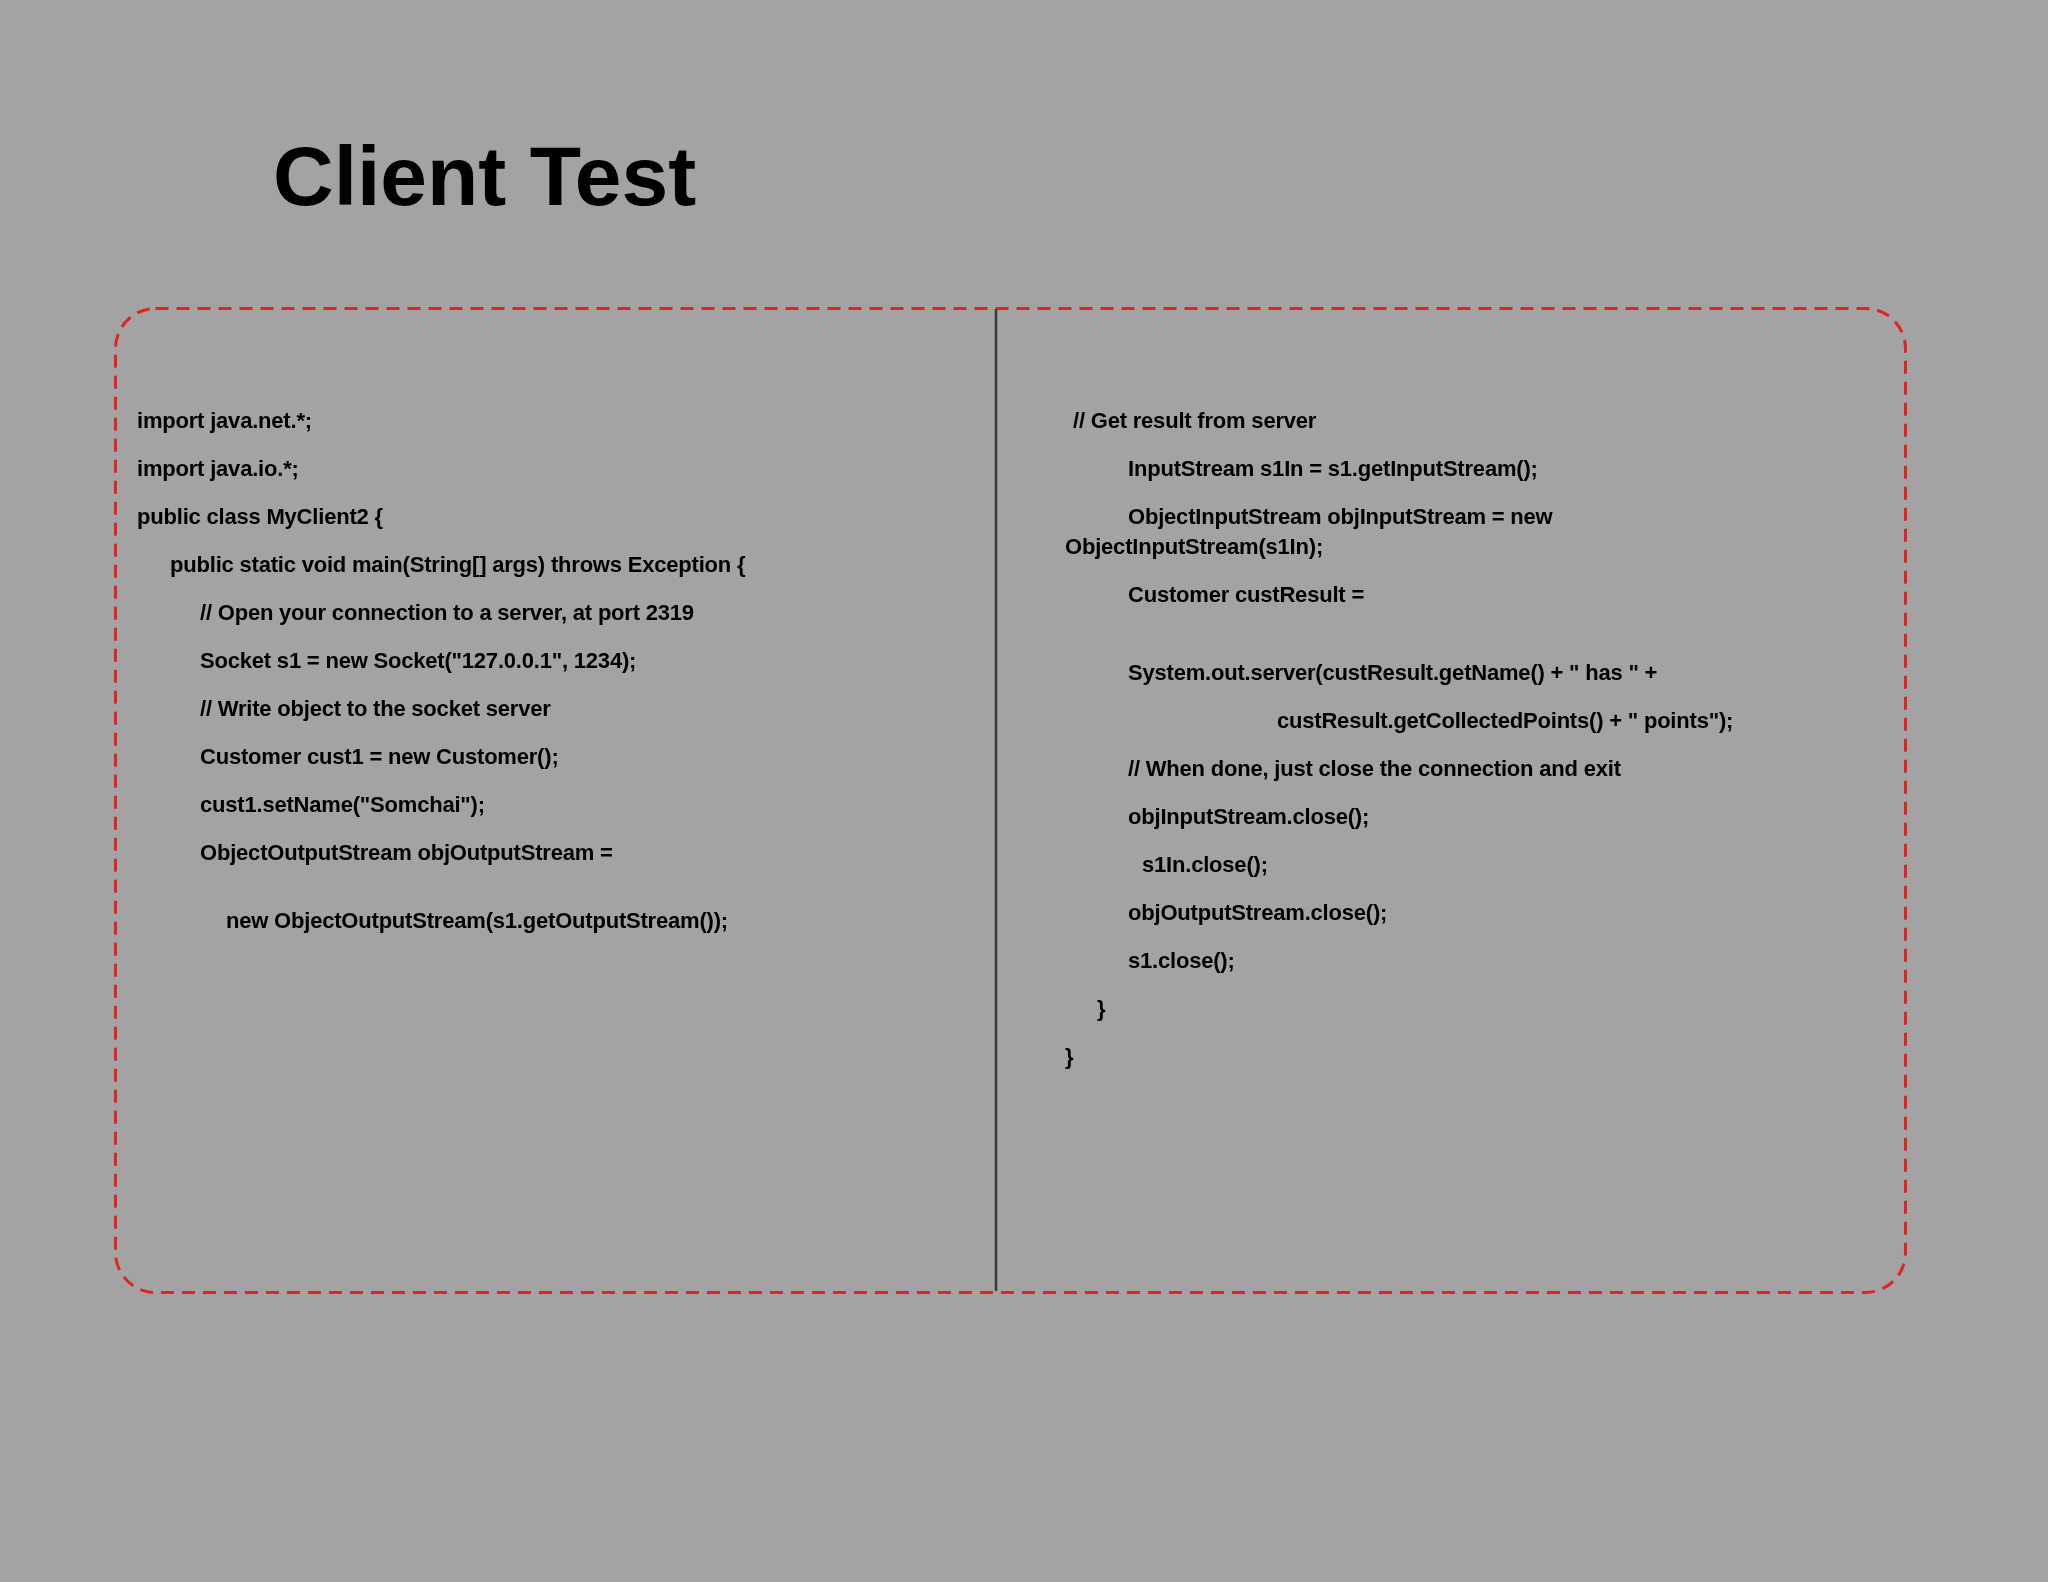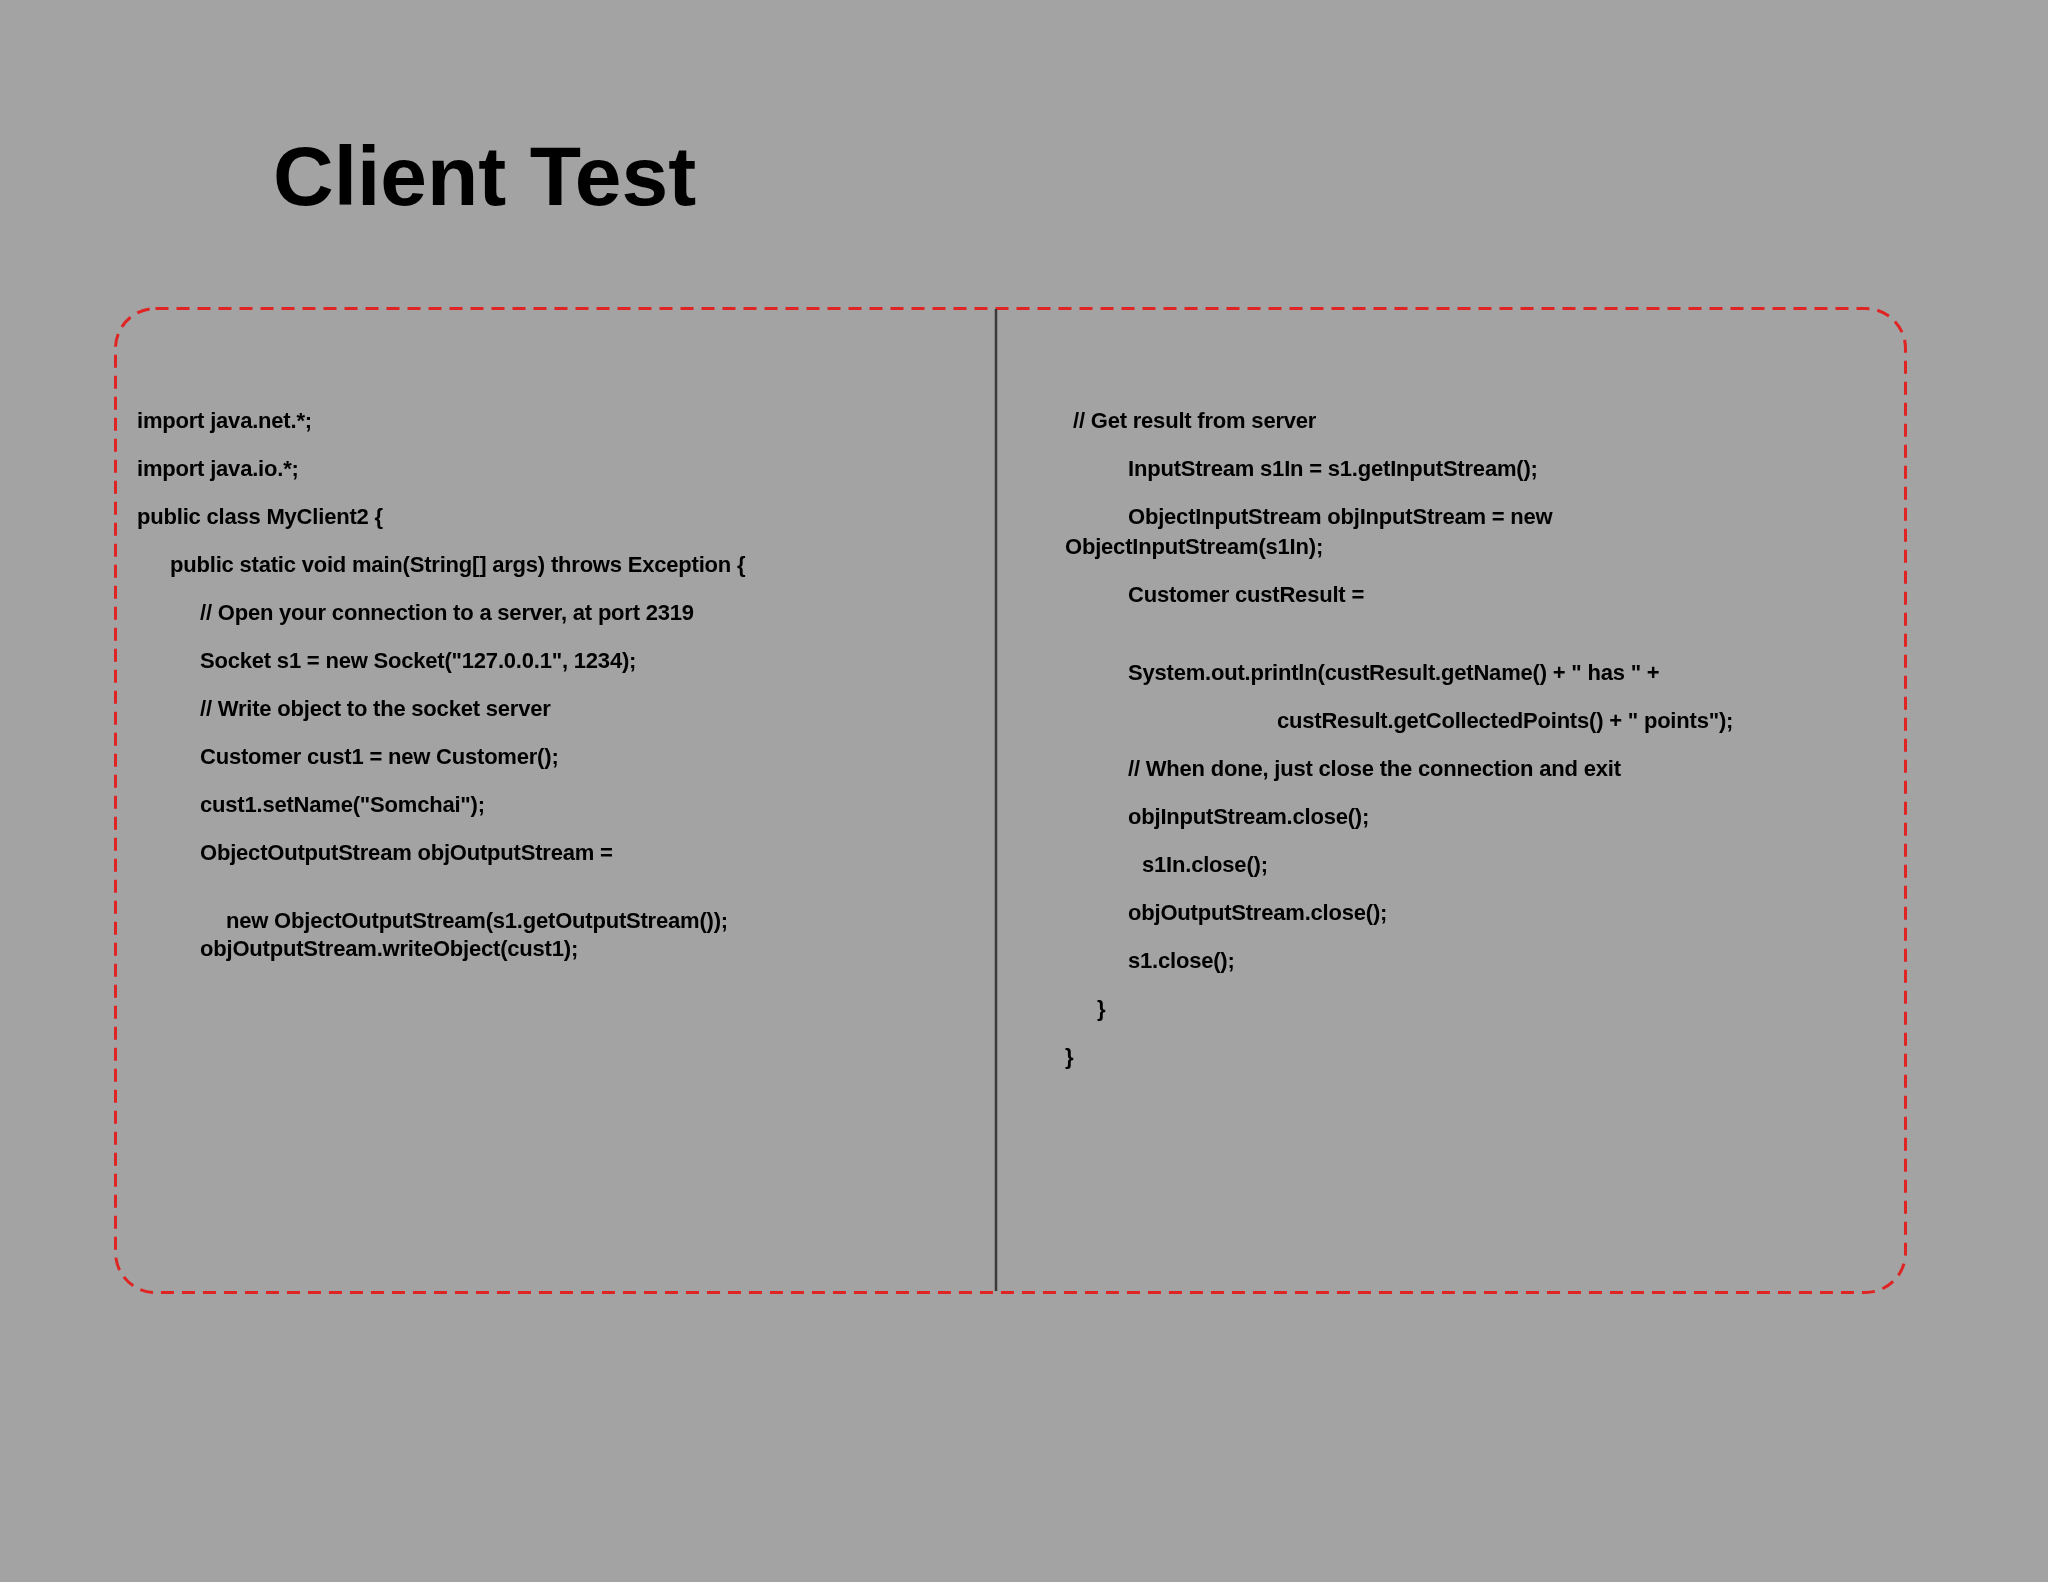--- a/index.html
+++ b/index.html
@@ -51,29 +51,28 @@
       <div class="code-line" style="left: 137px; top: 454px; color: rgb(0, 0, 0);">import java.io.*;</div>
       <div class="code-line" style="left: 137px; top: 502px; color: rgb(0, 0, 0);">public class MyClient2 {</div>
       <div class="code-line" style="left: 170px; top: 550px; color: rgb(0, 0, 0);">public static void main(String[] args) throws Exception {</div>
       <div class="code-line" style="left: 200px; top: 598px; color: rgb(0, 0, 0);">// Open your connection to a server, at port 2319</div>
       <div class="code-line" style="left: 200px; top: 646px; color: rgb(0, 0, 0);">Socket s1 = new Socket("127.0.0.1", 1234);</div>
       <div class="code-line" style="left: 200px; top: 694px; color: rgb(0, 0, 0);">// Write object to the socket server</div>
       <div class="code-line" style="left: 200px; top: 742px; color: rgb(0, 0, 0);">Customer cust1 = new Customer();</div>
       <div class="code-line" style="left: 200px; top: 790px; color: rgb(0, 0, 0);">cust1.setName("Somchai");</div>
       <div class="code-line" style="left: 200px; top: 838px; color: rgb(0, 0, 0);">ObjectOutputStream objOutputStream =</div>
       <div class="code-line" style="left: 226px; top: 886px; color: rgb(0, 0, 0); margin-top: 20px;">new ObjectOutputStream(s1.getOutputStream());</div>
-      <div class="code-line" style="left: 200px; top: 934px; color: rgb(0, 0, 0);">objOutputStream.writeObject(cust1);</div>
     </div>
   <div class="col-host">
       <div class="code-line" style="left: 1073px; top: 406px; color: rgb(0, 0, 0);">// Get result from server</div>
       <div class="code-line" style="left: 1128px; top: 454px; color: rgb(0, 0, 0);">InputStream s1In = s1.getInputStream();</div>
       <div class="code-line" style="left: 1128px; top: 502px; color: rgb(0, 0, 0);">ObjectInputStream objInputStream = new</div>
       <div class="code-line" style="left: 1065px; top: 532px; color: rgb(0, 0, 0);">ObjectInputStream(s1In);</div>
       <div class="code-line" style="left: 1128px; top: 580px; color: rgb(0, 0, 0);">Customer custResult =</div>
-      <div class="code-line" style="left: 1128px; top: 658px; color: rgb(0, 0, 0);">System.out.println(custResult.getName() + " has " +</div>
+      <div class="code-line" style="left: 1128px; top: 658px; color: rgb(0, 0, 0);">System.out.server(custResult.getName() + " has " +</div>
       <div class="code-line" style="left: 1277px; top: 706px; color: rgb(0, 0, 0);">custResult.getCollectedPoints() + " points");</div>
       <div class="code-line" style="left: 1128px; top: 754px; color: rgb(0, 0, 0);">// When done, just close the connection and exit</div>
       <div class="code-line" style="left: 1128px; top: 802px; color: rgb(0, 0, 0);">objInputStream.close();</div>
       <div class="code-line" style="left: 1128px; top: 850px; color: rgb(0, 0, 0); margin-left: 14px;">s1In.close();</div>
       <div class="code-line" style="left: 1128px; top: 898px; color: rgb(0, 0, 0);">objOutputStream.close();</div>
       <div class="code-line" style="left: 1128px; top: 946px; color: rgb(0, 0, 0);">s1.close();</div>
       <div class="code-line" style="left: 1097px; top: 994px; color: rgb(0, 0, 0);">}</div>
       <div class="code-line" style="left: 1065px; top: 1042px; color: rgb(0, 0, 0);">}</div>
     </div>
 

